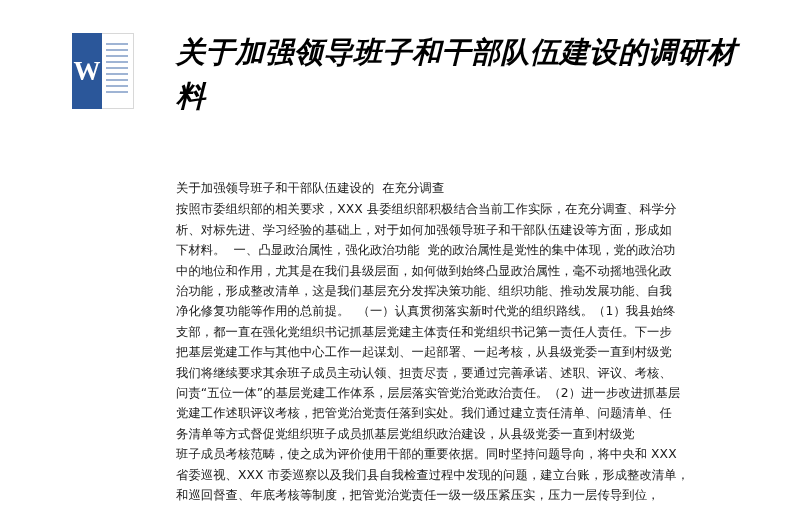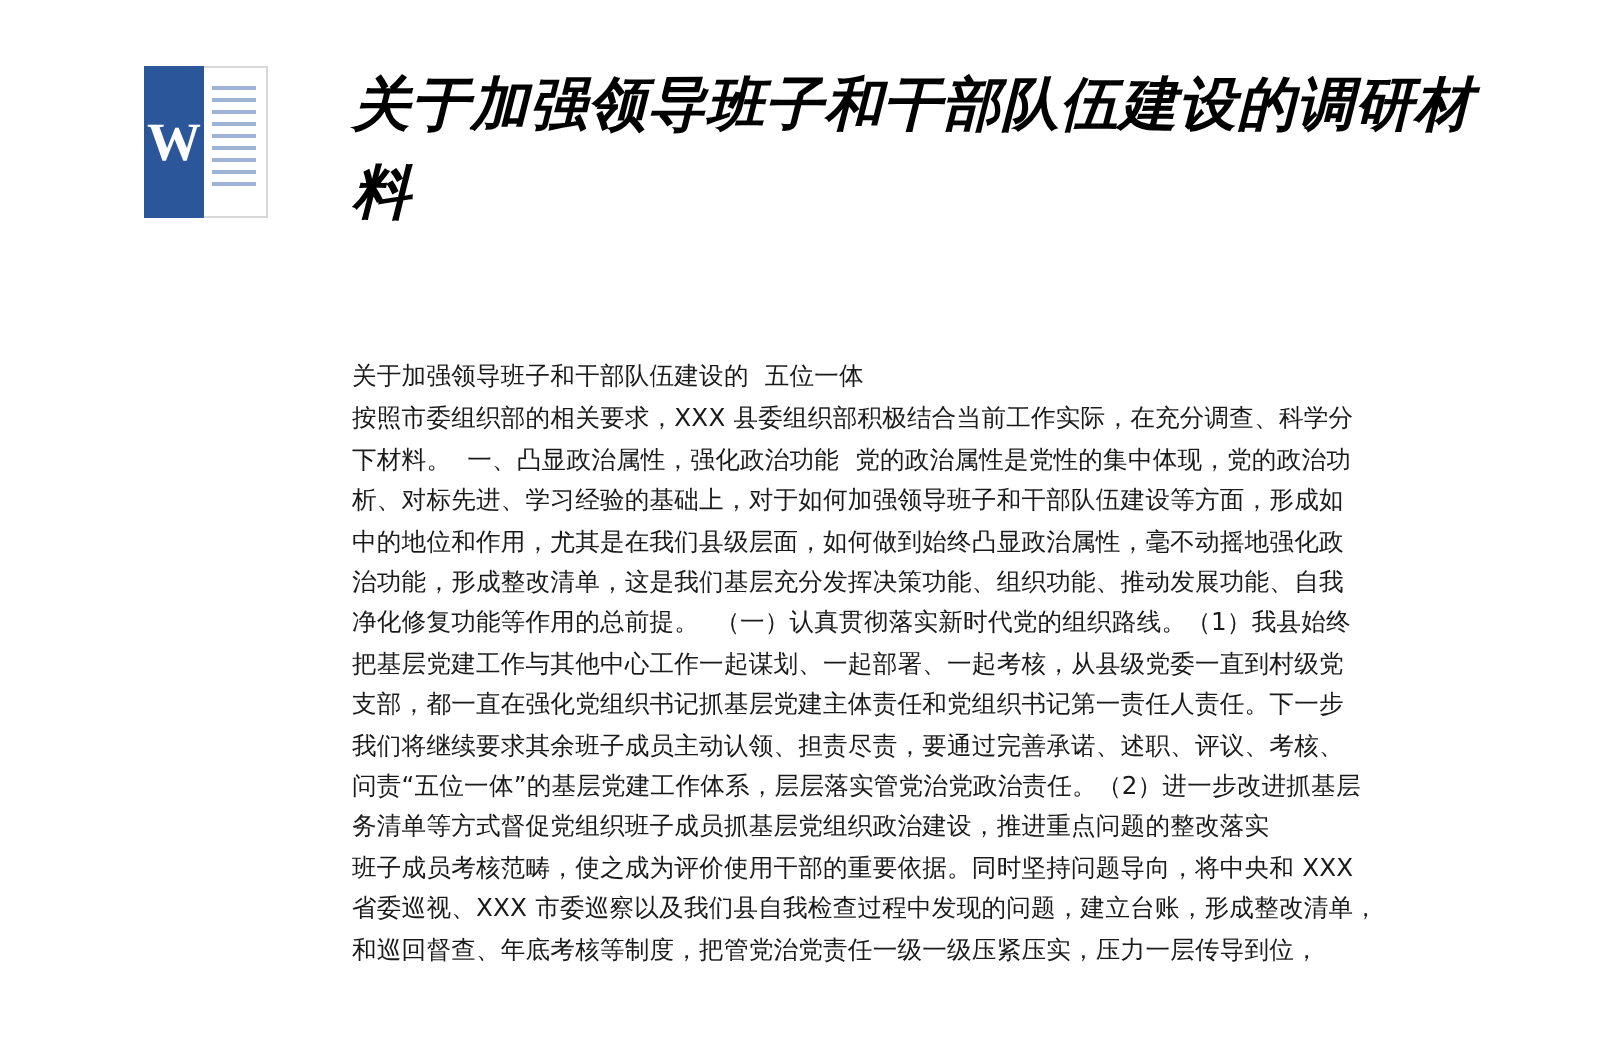--- a/index.html
+++ b/index.html
@@ -132,31 +132,32 @@
           <i></i>
           <i></i>
           <i></i>
           <i></i>
       </div>
     </div>
     <div class="doc-title">关于加强领导班子和干部队伍建设的调研材料</div>
   </div>
 
   <div class="doc-body">
-    <div class="doc-line first">关于加强领导班子和干部队伍建设的  五位一体</div>
+    <div class="doc-line first">关于加强领导班子和干部队伍建设的  在充分调查</div>
     <div class="doc-line">按照市委组织部的相关要求，XXX 县委组织部积极结合当前工作实际，在充分调查、科学分</div>
+    <div class="doc-line">析、对标先进、学习经验的基础上，对于如何加强领导班子和干部队伍建设等方面，形成如</div>
     <div class="doc-line">下材料。  一、凸显政治属性，强化政治功能  党的政治属性是党性的集中体现，党的政治功</div>
-    <div class="doc-line">析、对标先进、学习经验的基础上，对于如何加强领导班子和干部队伍建设等方面，形成如</div>
     <div class="doc-line">中的地位和作用，尤其是在我们县级层面，如何做到始终凸显政治属性，毫不动摇地强化政</div>
     <div class="doc-line">治功能，形成整改清单，这是我们基层充分发挥决策功能、组织功能、推动发展功能、自我</div>
     <div class="doc-line">净化修复功能等作用的总前提。  （一）认真贯彻落实新时代党的组织路线。（1）我县始终</div>
+    <div class="doc-line">支部，都一直在强化党组织书记抓基层党建主体责任和党组织书记第一责任人责任。下一步</div>
     <div class="doc-line">把基层党建工作与其他中心工作一起谋划、一起部署、一起考核，从县级党委一直到村级党</div>
-    <div class="doc-line">支部，都一直在强化党组织书记抓基层党建主体责任和党组织书记第一责任人责任。下一步</div>
     <div class="doc-line">我们将继续要求其余班子成员主动认领、担责尽责，要通过完善承诺、述职、评议、考核、</div>
     <div class="doc-line">问责“五位一体”的基层党建工作体系，层层落实管党治党政治责任。（2）进一步改进抓基层</div>
-    <div class="doc-line">务清单等方式督促党组织班子成员抓基层党组织政治建设，推进重点问题的整改落实</div>
+    <div class="doc-line">党建工作述职评议考核，把管党治党责任落到实处。我们通过建立责任清单、问题清单、任</div>
+    <div class="doc-line">务清单等方式督促党组织班子成员抓基层党组织政治建设，从县级党委一直到村级党</div>
     <div class="doc-line">班子成员考核范畴，使之成为评价使用干部的重要依据。同时坚持问题导向，将中央和 XXX</div>
     <div class="doc-line">省委巡视、XXX 市委巡察以及我们县自我检查过程中发现的问题，建立台账，形成整改清单，</div>
     <div class="doc-line">和巡回督查、年底考核等制度，把管党治党责任一级一级压紧压实，压力一层传导到位，</div>
 
   </div>
 
 </div>
 
 </body></html>

